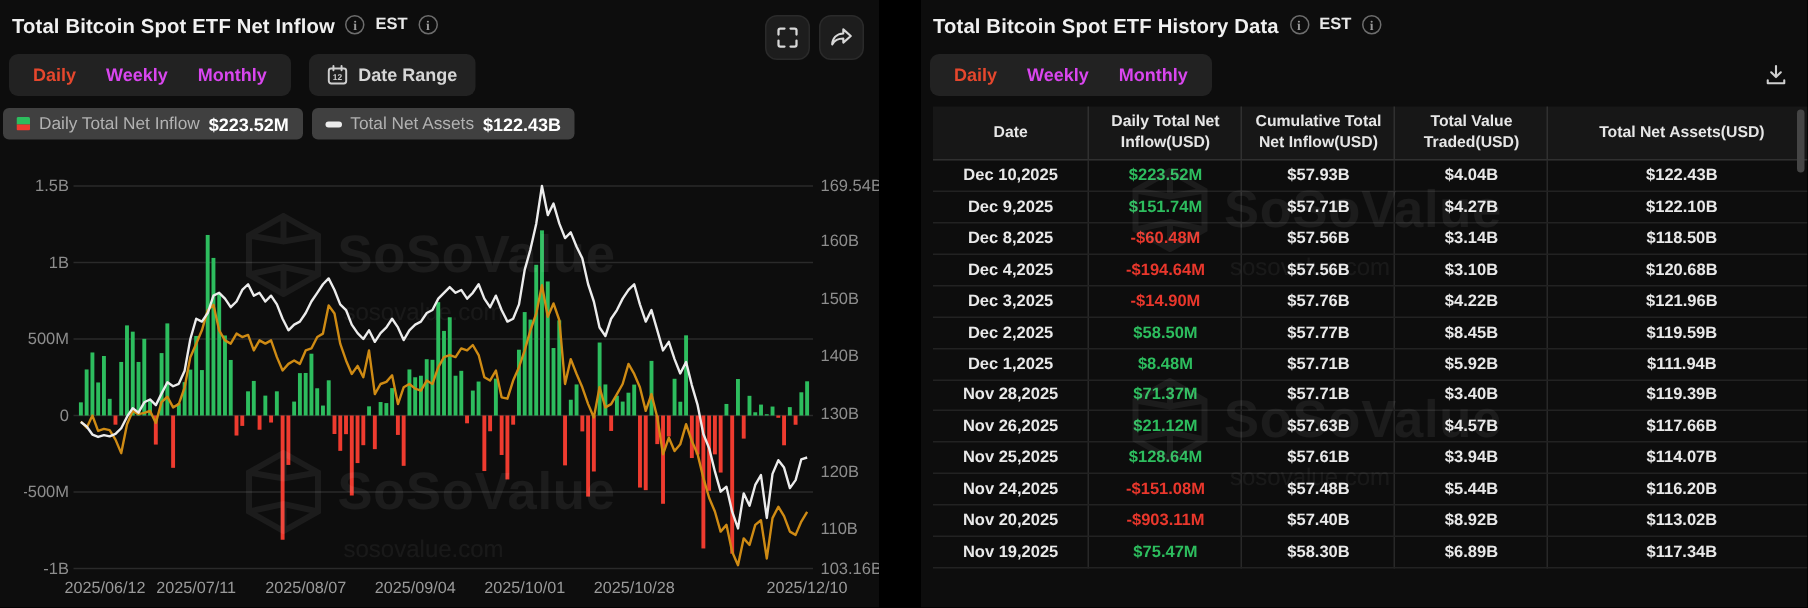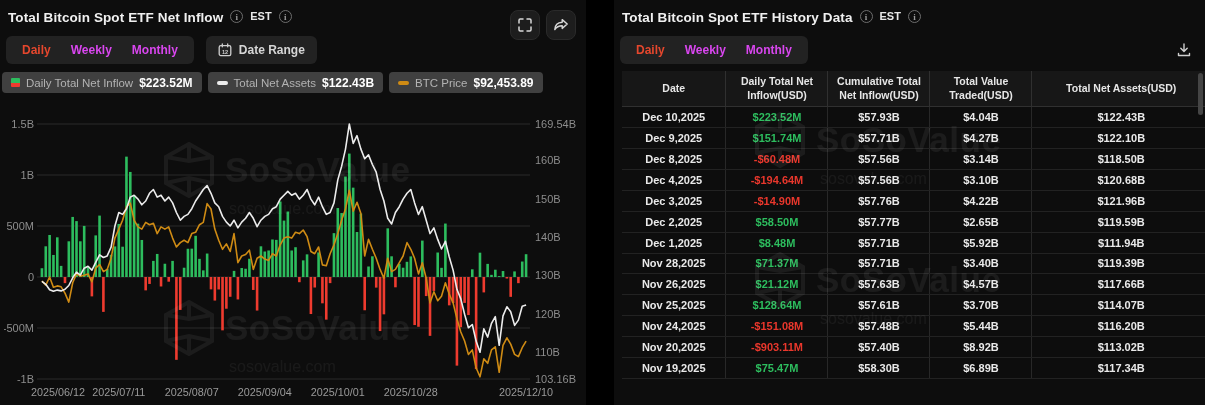--- a/index.html
+++ b/index.html
@@ -34,21 +34,21 @@
   .legend-row { display:flex; gap:6px; padding:8px 6px 0 2px; }
   .legend-pill { display:flex; align-items:center; gap:6px; background:#404040; border-radius:4px;
                  padding:3px 9px; height:21px; cursor:pointer; }
   .legend-label { color:#b2b2b2; font-size:11.5px; }
   .legend-value { color:#fff; font-size:12px; font-weight:700; }
   .sw-split { width:9px; height:9px; border-radius:1px; overflow:hidden; display:flex; flex-direction:column; }
   .sw-split i { flex:1; }
   .dash { width:11px; height:4px; border-radius:2px; }
 
   
-  .chart-wrap { position:absolute; left:4px; top:100px; width:597px; height:303px; }
+  .chart-wrap { position:absolute; left:16px; top:100px; width:597px; height:303px; }
   .chart-wrap svg { position:absolute; left:0; top:0; }
 
   
   .wm { position:absolute; pointer-events:none; color:#fff; opacity:.06; display:flex;
         flex-direction:column; z-index:5; }
   .wm-top { display:flex; align-items:center; gap:10px; }
   .wm-brand { font-size:35px; font-weight:700; letter-spacing:.5px; }
   .wm-domain { font-size:16px; margin:2px 0 0 66px; opacity:.85; }
 
   
@@ -114,25 +114,20 @@
             <i id="sw-g" style="background: rgb(45, 189, 94);"></i>
             <i id="sw-r" style="background: rgb(238, 59, 47);"></i>
           </span>
         <span class="legend-label">Daily Total Net Inflow</span>
         <span class="legend-value">$223.52M</span>
       </div>
       <div class="legend-pill">
         <span class="dash" id="sw-w" style="background: rgb(236, 236, 236);"></span>
         <span class="legend-label">Total Net Assets</span>
         <span class="legend-value">$122.43B</span>
-      </div>
-      <div class="legend-pill">
-        <span class="dash" id="sw-o" style="background: rgb(207, 139, 20);"></span>
-        <span class="legend-label">BTC Price</span>
-        <span class="legend-value">$92,453.89</span>
       </div>
     </div>
 
     <div class="chart-wrap">
       <svg id="chart-svg" width="597" height="303" viewBox="0 0 597 303">
           <g>
             <line x1="33" x2="526" y1="24" y2="24" stroke="#2a2a2a" stroke-width="1"></line>
             <line x1="33" x2="526" y1="75" y2="75" stroke="#2a2a2a" stroke-width="1"></line>
             <line x1="33" x2="526" y1="126" y2="126" stroke="#2a2a2a" stroke-width="1"></line>
             <line x1="33" x2="526" y1="177" y2="177" stroke="#2a2a2a" stroke-width="1"></line>
@@ -390,21 +385,21 @@
               <td>Dec 3,2025</td>
               <td class="neg">-$14.90M</td>
               <td>$57.76B</td>
               <td>$4.22B</td>
               <td>$121.96B</td>
             </tr>
             <tr>
               <td>Dec 2,2025</td>
               <td class="pos">$58.50M</td>
               <td>$57.77B</td>
-              <td>$2.65B</td>
+              <td>$8.45B</td>
               <td>$119.59B</td>
             </tr>
             <tr>
               <td>Dec 1,2025</td>
               <td class="pos">$8.48M</td>
               <td>$57.71B</td>
               <td>$5.92B</td>
               <td>$111.94B</td>
             </tr>
             <tr>
@@ -418,21 +413,21 @@
               <td>Nov 26,2025</td>
               <td class="pos">$21.12M</td>
               <td>$57.63B</td>
               <td>$4.57B</td>
               <td>$117.66B</td>
             </tr>
             <tr>
               <td>Nov 25,2025</td>
               <td class="pos">$128.64M</td>
               <td>$57.61B</td>
-              <td>$3.70B</td>
+              <td>$3.94B</td>
               <td>$114.07B</td>
             </tr>
             <tr>
               <td>Nov 24,2025</td>
               <td class="neg">-$151.08M</td>
               <td>$57.48B</td>
               <td>$5.44B</td>
               <td>$116.20B</td>
             </tr>
             <tr>

